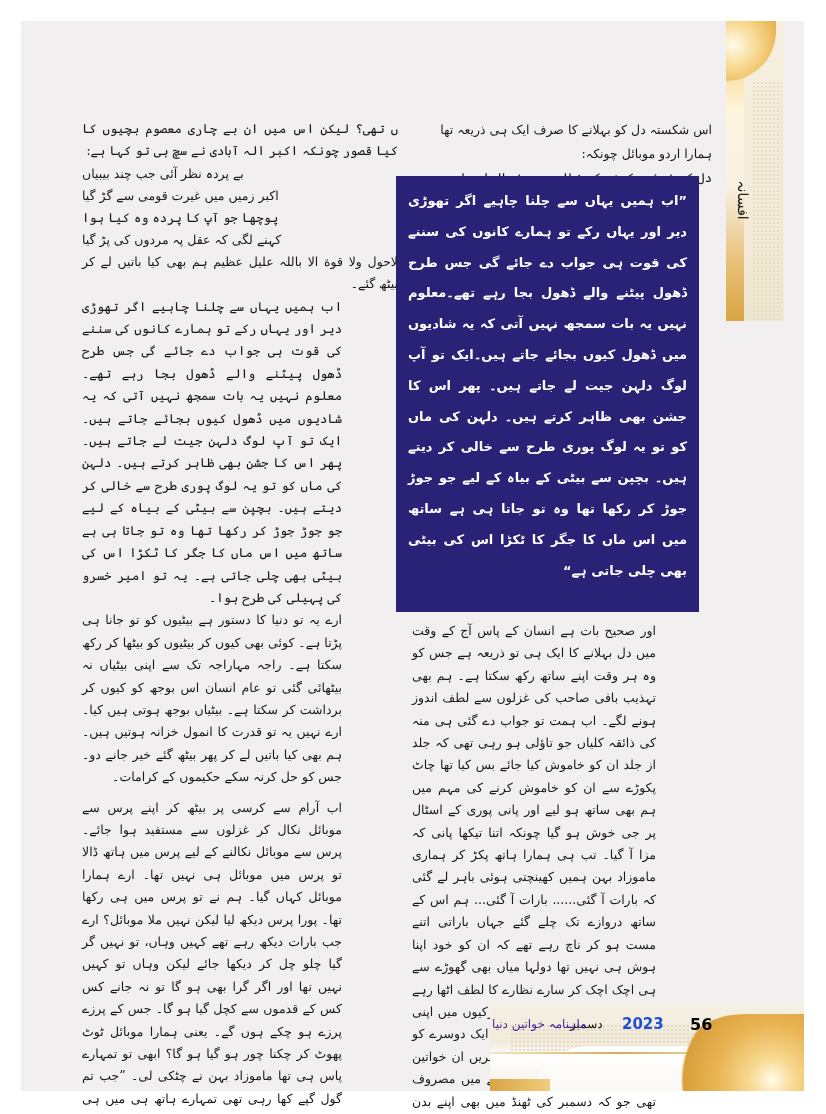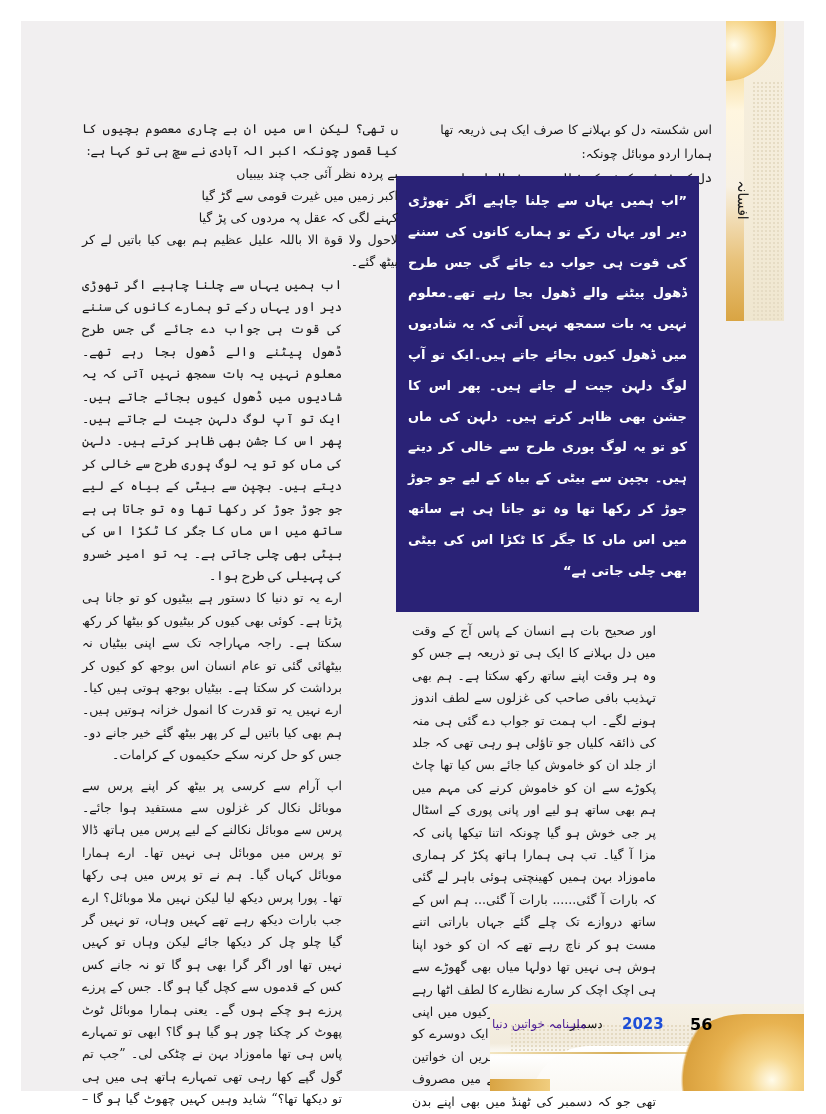--- a/index.html
+++ b/index.html
@@ -43,21 +43,21 @@
   
   .col {
     position: absolute; direction: rtl; text-align: justify; color: #1a1a1a;
     font-family: "DejaVu Serif", serif; font-size: 12.5px; line-height: 22.4px;
   }
   .col p { margin: 0; }
   .col-left { left: 82px; top: 118px; width: 316px; }
   .col-right-top { left: 412px; top: 118px; width: 300px; text-align: right; font-size: 12.5px; line-height: 24px; }
   .col-right-bottom { left: 412px; top: 620px; width: 300px; }
   .poem {
-    text-align: right; margin: 0 !important; line-height: 22px; letter-spacing: 0.5px;
+    text-align: left; margin: 0 !important; line-height: 22px; letter-spacing: 0.5px;
   }
   .indent { text-indent: 0; padding-right: 56px; }
 
   .quote-box {
     position: absolute; left: 396px; top: 176px; width: 303px; height: 436px;
     background: #2a2276; box-sizing: border-box; padding: 10px 12px 0 12px;
     direction: rtl; text-align: justify; color: #ffffff;
     font-family: "DejaVu Sans", sans-serif; font-weight: bold; font-size: 13px; line-height: 30.8px;
   }
 
@@ -118,20 +118,21 @@
 
 <div class="col col-right-bottom">
   <p class="indent">اور صحیح بات ہے انسان کے پاس آج کے وقت میں دل بہلانے کا ایک ہی تو ذریعہ ہے جس کو وہ ہر وقت اپنے ساتھ رکھ سکتا ہے۔ ہم بھی تہذیب بافی صاحب کی غزلوں سے لطف اندوز ہونے لگے۔ اب ہمت تو جواب دے گئی ہی منہ کی ذائقہ کلیاں جو تاؤلی ہو رہی تھی کہ جلد از جلد ان کو خاموش کیا جائے بس کیا تھا چاٹ پکوڑے سے ان کو خاموش کرنے کی مہم میں ہم بھی ساتھ ہو لیے اور پانی پوری کے اسٹال پر جی خوش ہو گیا چونکہ اتنا تیکھا پانی کہ مزا آ گیا۔ تب ہی ہمارا ہاتھ پکڑ کر ہماری ماموزاد بہن ہمیں کھینچتی ہوئی باہر لے گئی کہ بارات آ گئی...... بارات آ گئی... ہم اس کے ساتھ دروازے تک چلے گئے جہاں باراتی اتنے مست ہو کر ناچ رہے تھے کہ ان کو خود اپنا ہوش ہی نہیں تھا دولہا میاں بھی گھوڑے سے ہی اچک اچک کر سارے نظارے کا لطف اٹھا رہے تھے یا ان کی نظریں ہم سب لڑکیوں میں اپنی دلہن تلاش کر رہی تھی۔ سب ایک دوسرے کو ٹھوکے دے رہے تھے تو ہماری نظریں ان خواتین کے نیم عریاں بدن کا جائزہ لینے میں مصروف تھی جو کہ دسمبر کی ٹھنڈ میں بھی اپنے بدن کی نمائش کرنے میں کیوں کر مجبور</p>
 </div>
 
 <div class="col col-left">
   <p>ں تھی؟ لیکن اس میں ان بے چاری معصوم بچیوں کا کیا قصور چونکہ اکبر الہ آبادی نے سچ ہی تو کہا ہے:</p>
   <div>
     <p class="poem">بے پردہ نظر آئی جب چند بیبیاں</p>
     <p class="poem">اکبر زمیں میں غیرت قومی سے گڑ گیا</p>
+    <p class="poem">پوچھا جو آپ کا پردہ وہ کیا ہوا</p>
     <p class="poem">کہنے لگی کہ عقل پہ مردوں کی پڑ گیا</p>
   </div>
   <p>لاحول ولا قوة الا باللہ علیل عظیم ہم بھی کیا باتیں لے کر بیٹھ گئے۔</p>
   <p class="indent">اب ہمیں یہاں سے چلنا چاہیے اگر تھوڑی دیر اور یہاں رکے تو ہمارے کانوں کی سننے کی قوت ہی جواب دے جائے گی جس طرح ڈھول پیٹنے والے ڈھول بجا رہے تھے۔ معلوم نہیں یہ بات سمجھ نہیں آتی کہ یہ شادیوں میں ڈھول کیوں بجائے جاتے ہیں۔ ایک تو آپ لوگ دلہن جیت لے جاتے ہیں۔ پھر اس کا جشن بھی ظاہر کرتے ہیں۔ دلہن کی ماں کو تو یہ لوگ پوری طرح سے خالی کر دیتے ہیں۔ بچپن سے بیٹی کے بیاہ کے لیے جو جوڑ جوڑ کر رکھا تھا وہ تو جاتا ہی ہے ساتھ میں اس ماں کا جگر کا ٹکڑا اس کی بیٹی بھی چلی جاتی ہے۔ یہ تو امیر خسرو کی پہیلی کی طرح ہوا۔</p>
   <p class="indent">ارے یہ تو دنیا کا دستور ہے بیٹیوں کو تو جانا ہی پڑتا ہے۔ کوئی بھی کیوں کر بیٹیوں کو بیٹھا کر رکھ سکتا ہے۔ راجہ مہاراجہ تک سے اپنی بیٹیاں نہ بیٹھائی گئی تو عام انسان اس بوجھ کو کیوں کر برداشت کر سکتا ہے۔ بیٹیاں بوجھ ہوتی ہیں کیا۔ ارے نہیں یہ تو قدرت کا انمول خزانہ ہوتیں ہیں۔ ہم بھی کیا باتیں لے کر پھر بیٹھ گئے خیر جانے دو۔ جس کو حل کرنہ سکے حکیموں کے کرامات۔</p>
   <p class="indent" style="margin-top:8px">اب آرام سے کرسی پر بیٹھ کر اپنے پرس سے موبائل نکال کر غزلوں سے مستفید ہوا جائے۔ پرس سے موبائل نکالنے کے لیے پرس میں ہاتھ ڈالا تو پرس میں موبائل ہی نہیں تھا۔ ارے ہمارا موبائل کہاں گیا۔ ہم نے تو پرس میں ہی رکھا تھا۔ پورا پرس دیکھ لیا لیکن نہیں ملا موبائل؟ ارے جب بارات دیکھ رہے تھے کہیں وہاں، تو نہیں گر گیا چلو چل کر دیکھا جائے لیکن وہاں تو کہیں نہیں تھا اور اگر گرا بھی ہو گا تو نہ جانے کس کس کے قدموں سے کچل گیا ہو گا۔ جس کے پرزے پرزے ہو چکے ہوں گے۔ یعنی ہمارا موبائل ٹوٹ پھوٹ کر چکنا چور ہو گیا ہو گا؟ ابھی تو تمہارے پاس ہی تھا ماموزاد بہن نے چٹکی لی۔ ”جب تم گول گپے کھا رہی تھی تمہارے ہاتھ ہی میں ہی تو دیکھا تھا؟“ شاید وہیں کہیں چھوٹ گیا ہو گا – وہاں جا کر تلاش کرو۔ گول</p>
 </div>
 
 <div class="footer-deco">
   <div class="dots"></div>

